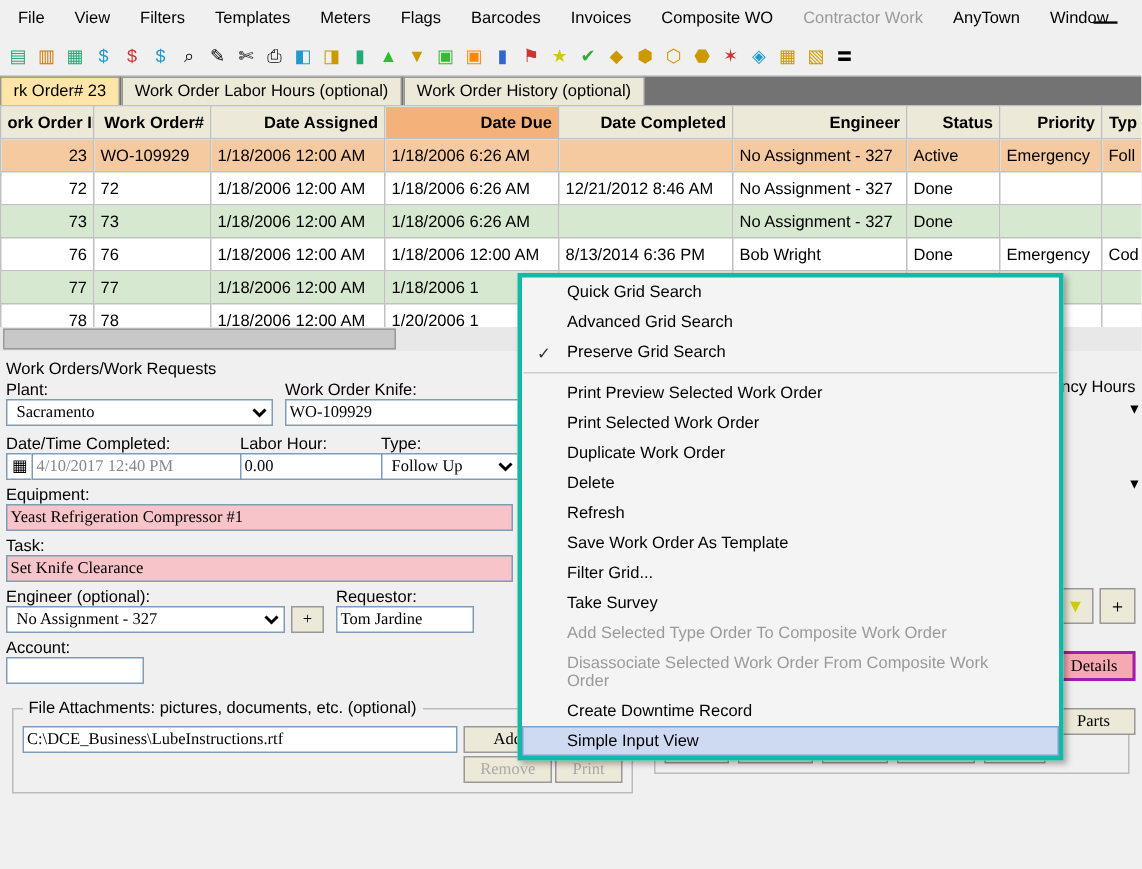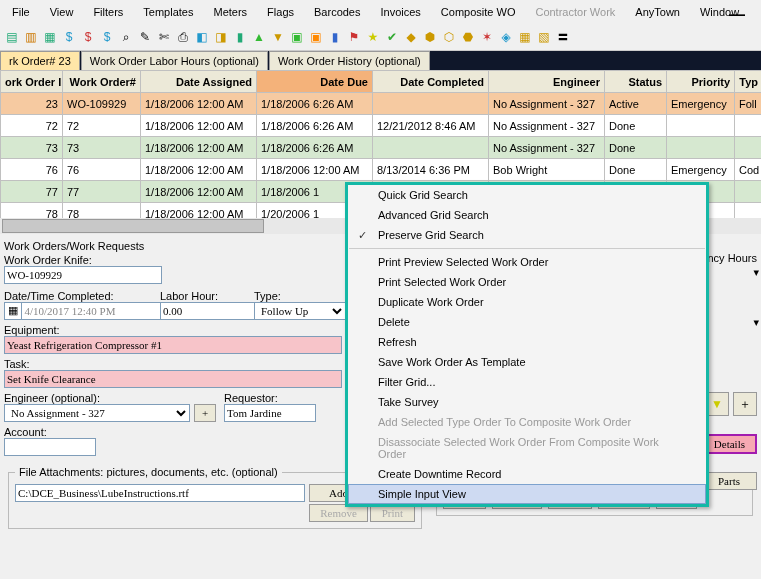--- a/index.html
+++ b/index.html
@@ -1,21 +1,21 @@
 <!DOCTYPE html>
 <html><head>
 <meta charset="utf-8">
 <style>
 html,body{margin:0;padding:0;font-family:Tahoma,Arial,sans-serif;font-size:11px;background:#f0f0f0;color:#000;width:761px;height:579px;overflow:hidden}
 .menubar{background:#f0f0f0;padding:4px 2px;display:flex;gap:0;border-bottom:0}
 .menubar span{padding:2px 10px;cursor:default}
 .menubar .disabled{color:#999}
 .toolbar{background:#f0f0f0;padding:2px 4px;display:flex;gap:3px;align-items:center;height:22px;border-bottom:1px solid #ccc}
 .toolbar .ico{width:16px;height:16px;display:inline-flex;align-items:center;justify-content:center;font-size:12px;border:0}
-.tabs{display:flex;align-items:flex-start;background:#0f172a;padding-left:0}
+.tabs{display:flex;align-items:flex-start;background:#737373;padding-left:0}
 .tabs .tab{border:1px solid #999;border-bottom:0;padding:3px 8px;background:#ece9d8;margin-right:1px;font-size:11px}
 table.grid{border-collapse:collapse;width:100%;table-layout:fixed}
 table.grid th,table.grid td{border:1px solid #c0c0c0;padding:2px 4px;font-size:11px;white-space:nowrap;overflow:hidden;text-overflow:clip;vertical-align:middle;height:17px}
 table.grid th{background:#ece9d8;font-weight:bold;text-align:right}
 table.grid th.sorted{background:#f4b27a}
 table.grid tr.r-orange td{background:#f6caa1}
 table.grid tr.r-green td{background:#d6e8d0}
 table.grid tr.r-white td{background:#fff}
 table.grid td.right{text-align:right}
 .gridwrap{height:148px;overflow:hidden;background:#fff}
@@ -195,20 +195,24 @@
       </tbody>
 </table>
 </div>
 <div class="scrolltrack">
     <div class="thumb"></div>
   </div>
 
 <div style="padding:6px 4px 0 4px">
 <div style="margin-bottom:2px">Work Orders/Work Requests</div>
 <div class="row">
+  <div class="field" style="width:178px">
+    <span>Plant:</span>
+    <select><option>Sacramento</option></select>
+  </div>
   <div class="field" style="width:158px">
     <span>Work Order Knife:</span>
     <input type="text" value="WO-109929" style="">
   </div>
 </div>
 
 <div class="row" style="margin-top:6px">
   <div class="field" style="width:148px">
     <span>Date/Time Completed:</span>
     <div style="display:flex">

